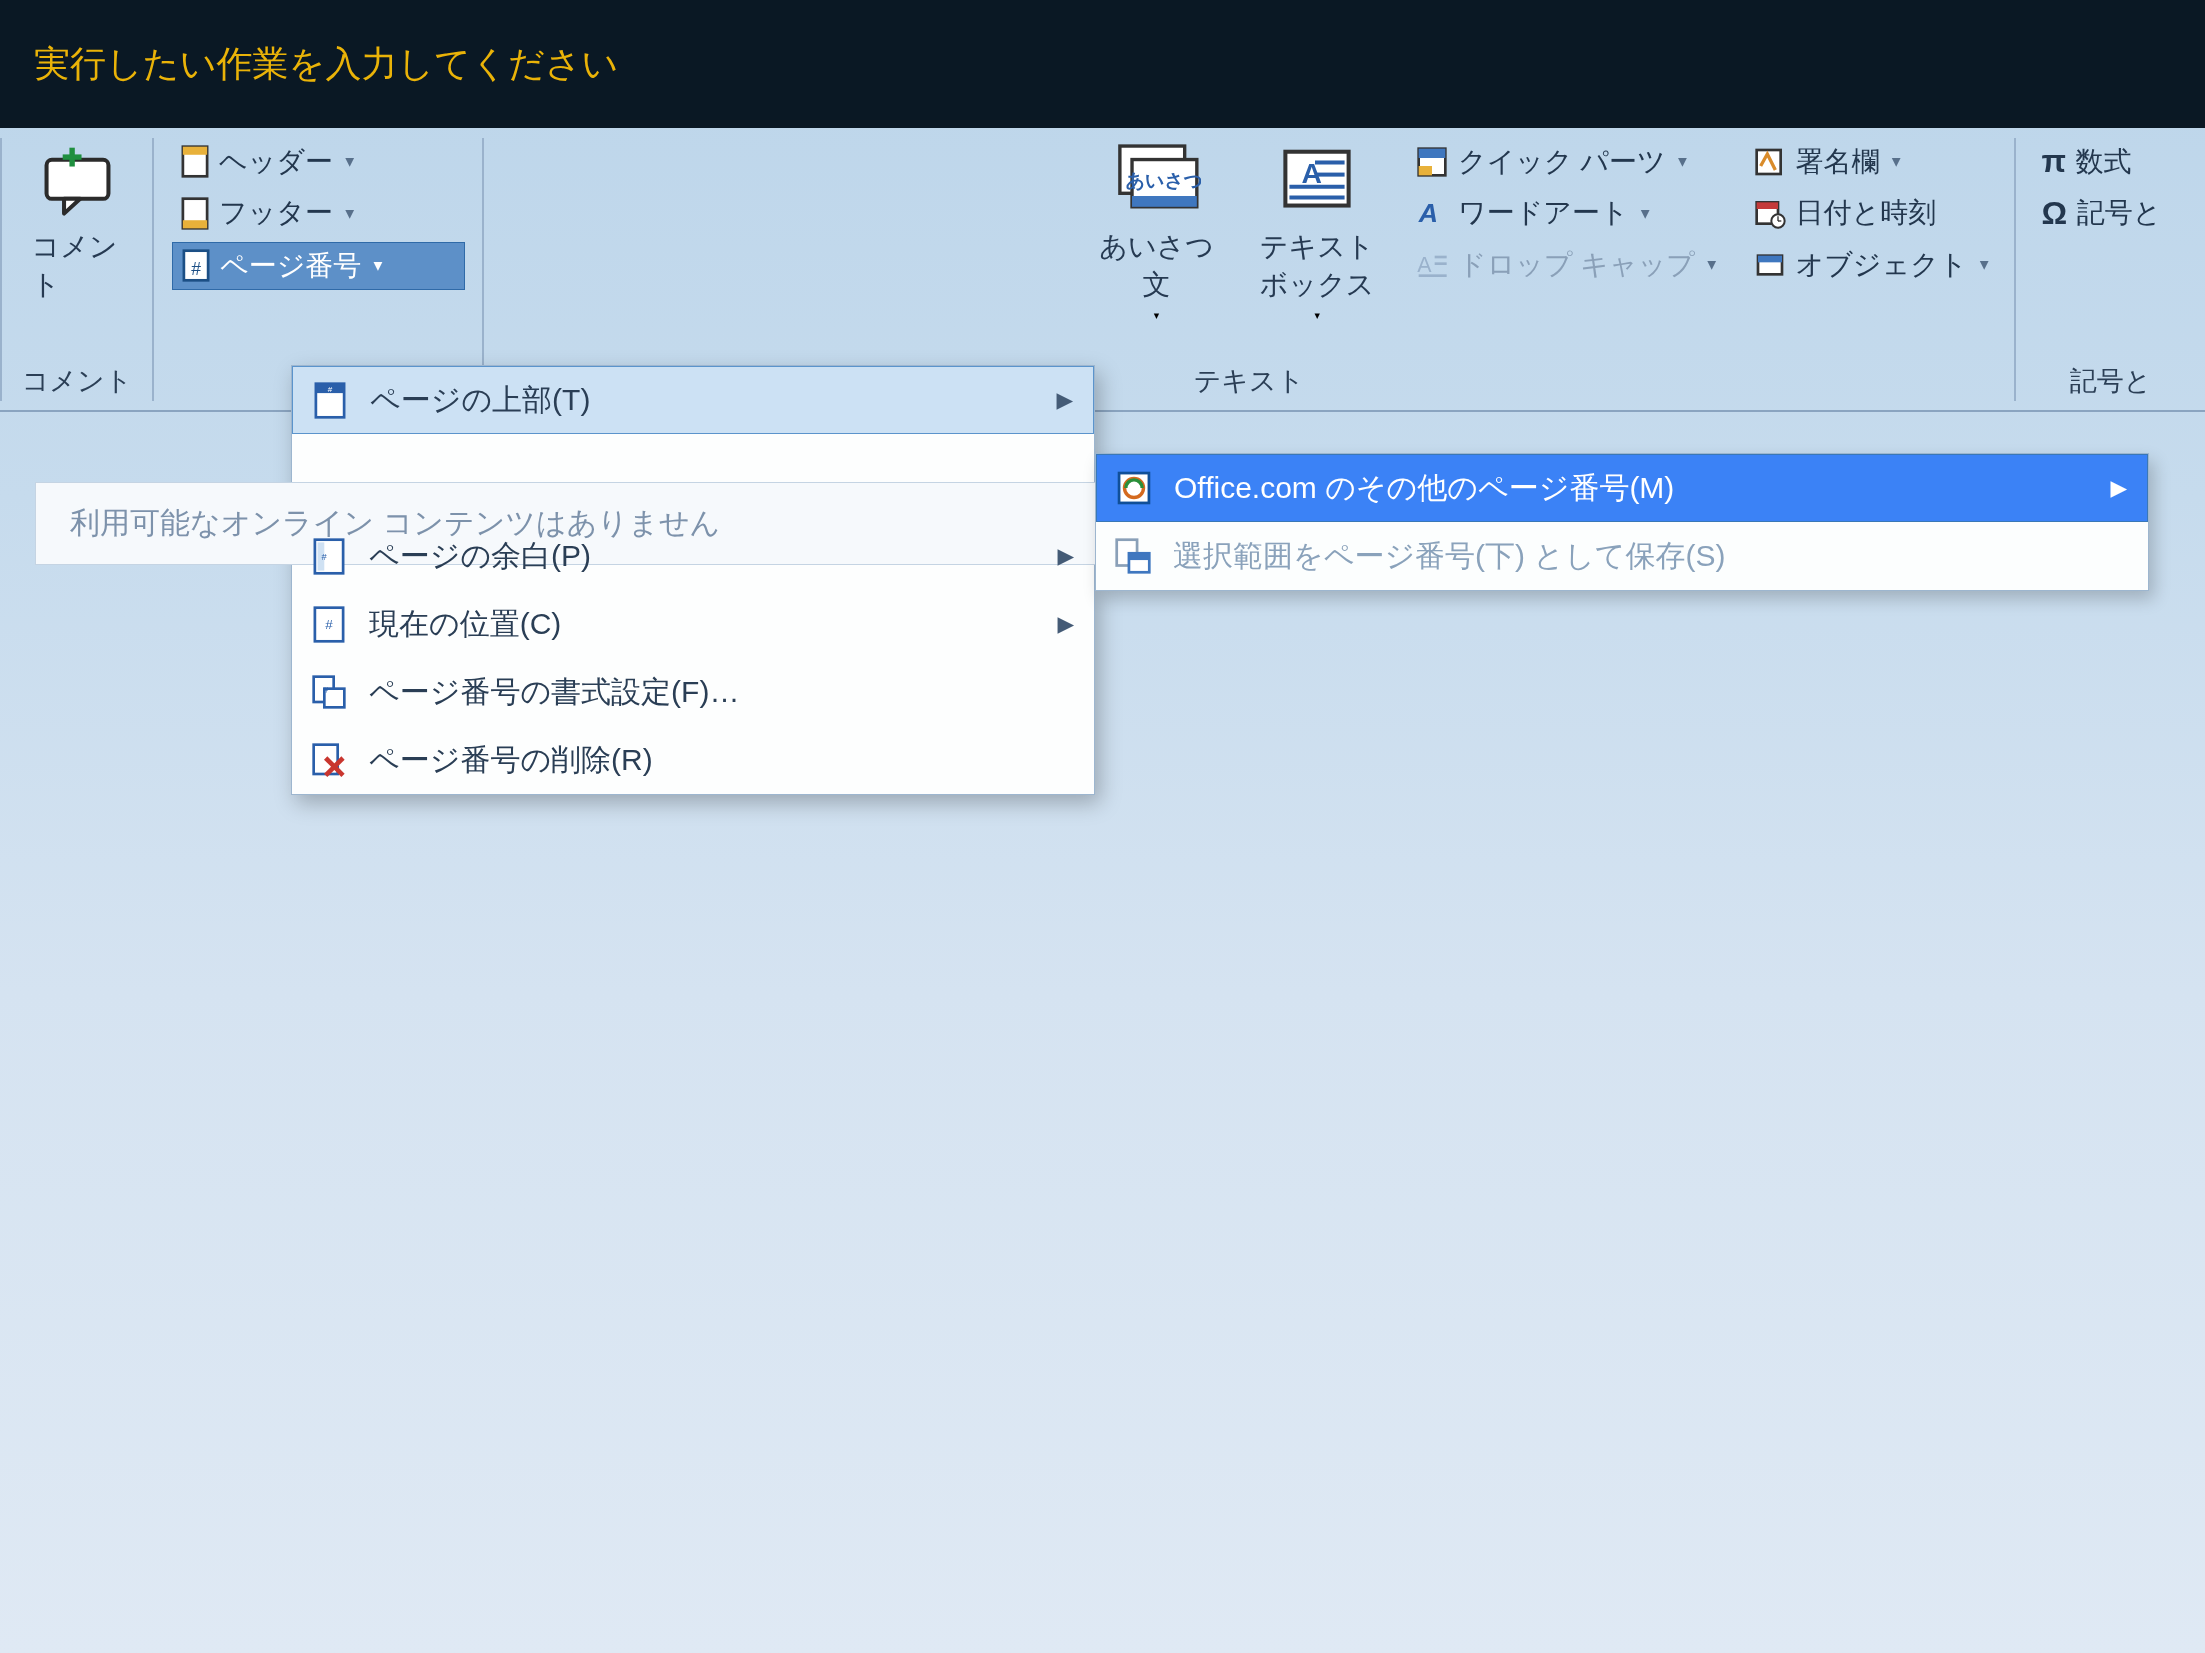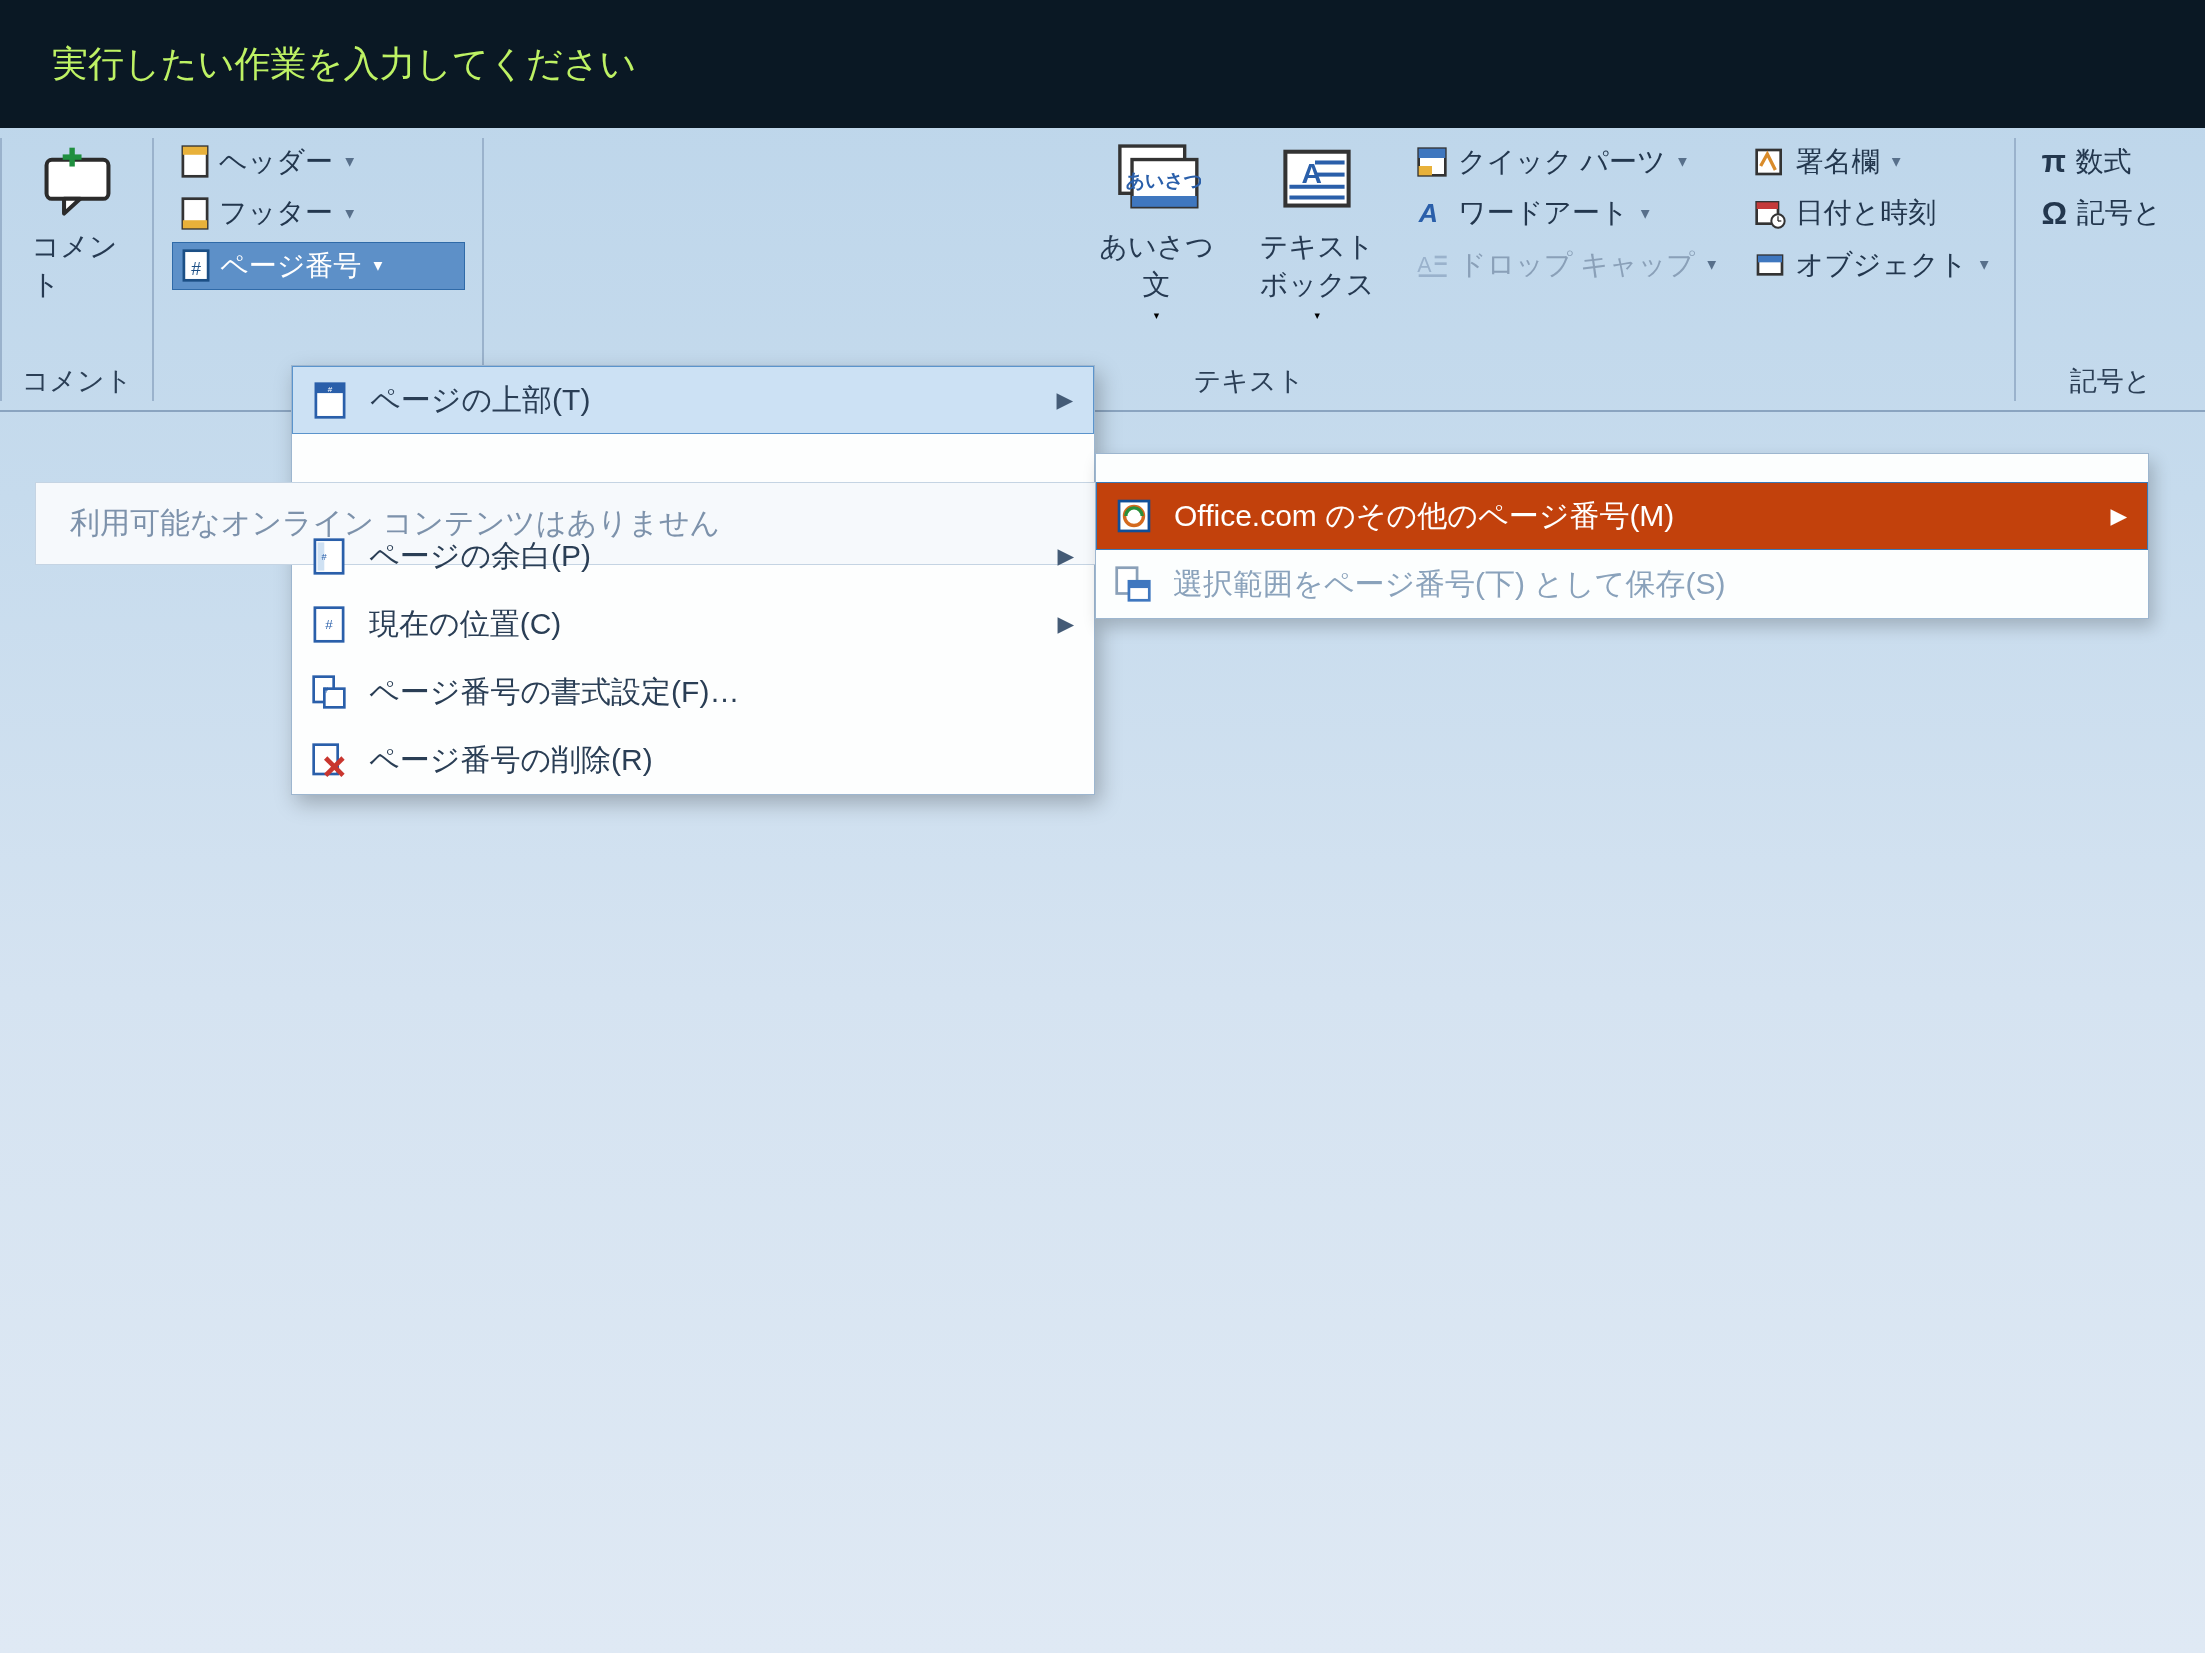--- a/index.html
+++ b/index.html
@@ -10,22 +10,22 @@
     width: 2205px; height: 1654px;
     overflow: hidden;
   }
 
   
   .top-dark {
     background: #0a1824;
     height: 128px;
     display: flex;
     align-items: center;
-    padding-left: 52px;
-    color: #bef264;
+    padding-left: 34px;
+    color: #eab308;
     font-size: 36px;
   }
 
   
   .ribbon {
     position: relative;
     height: 284px;
     border-bottom: 2px solid #8aa4c0;
     display: flex;
     align-items: stretch;
@@ -130,24 +130,23 @@
 
   
   .submenu {
     position: absolute;
     background: #fcfefe;
     border: 1.4px solid #9db6cf;
     box-shadow: 5.4px 8px 16px rgba(0,0,0,0.20);
     font-size: 30px;
   }
   .submenu .menu-item.highlight {
-    background: #c2410c;
+    background: #3b82f6;
     color: #fff;
     border: 1.4px solid #3a78b6;
-    margin-top: 28px;
   }
   .submenu .menu-item.disabled { color: #8aa2bb; }
 
   
 </style>
 </head>
 <body>
 
 <div class="top-dark">
   <span>実行したい作業を入力してください</span>

